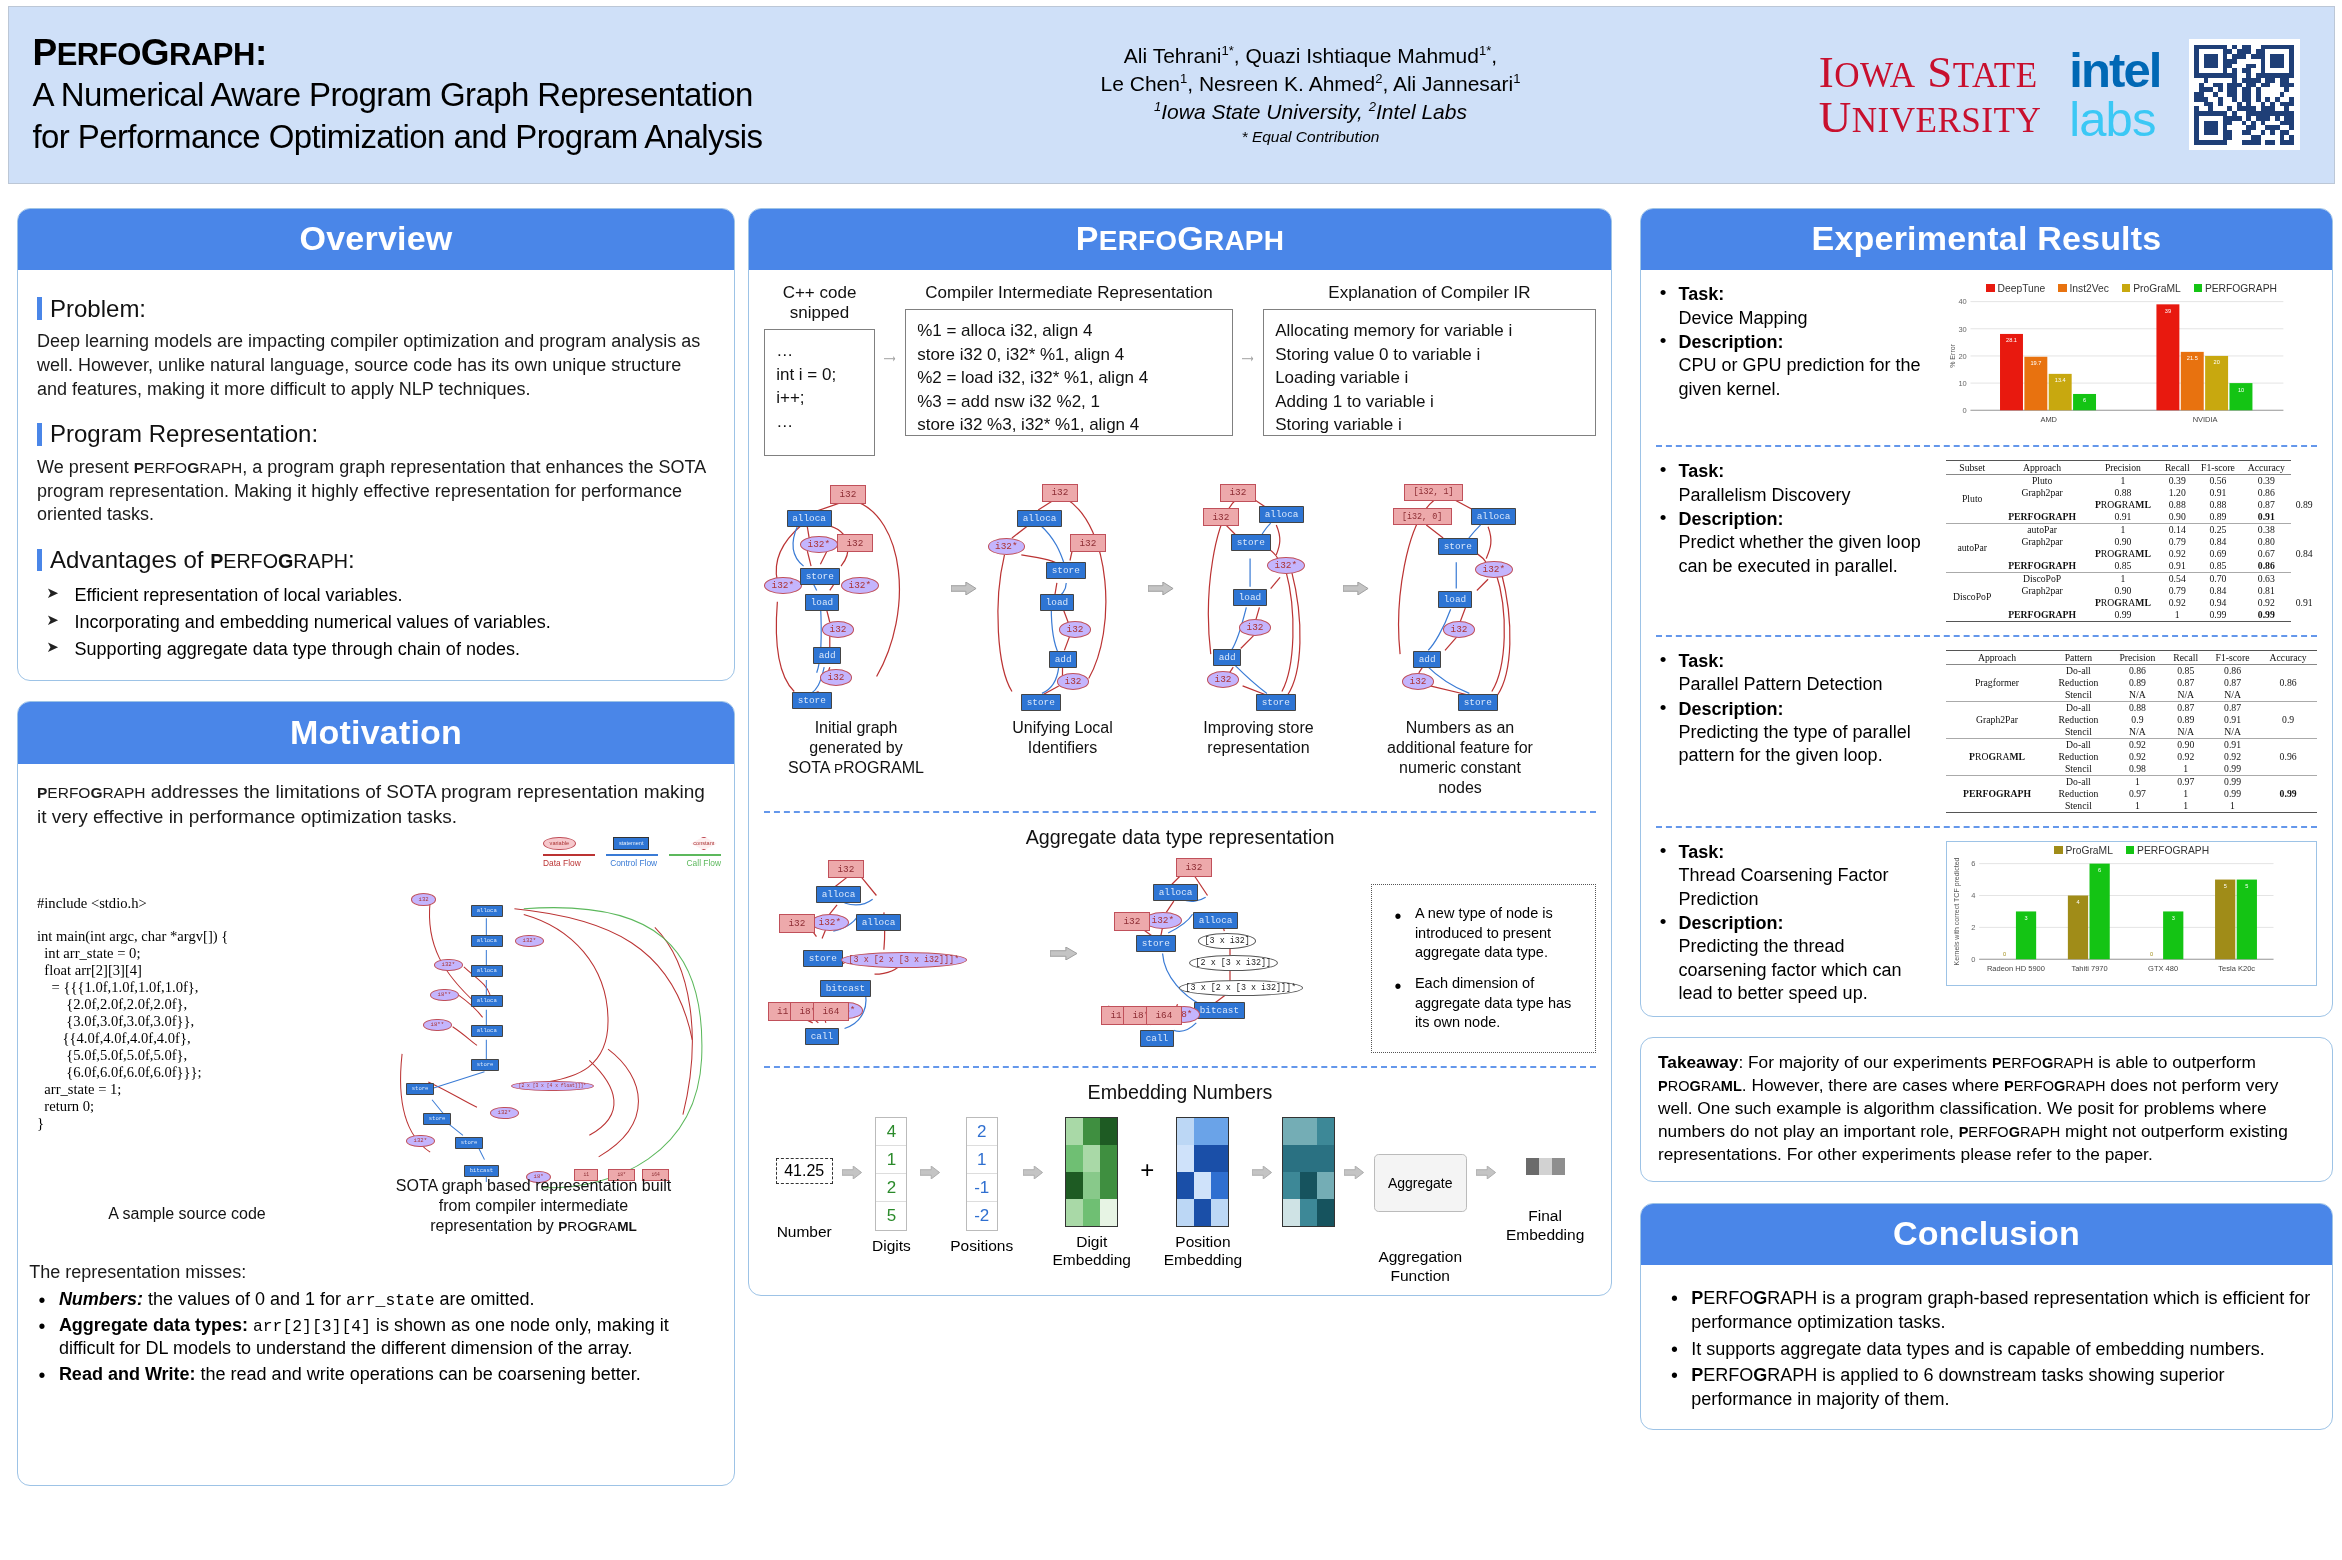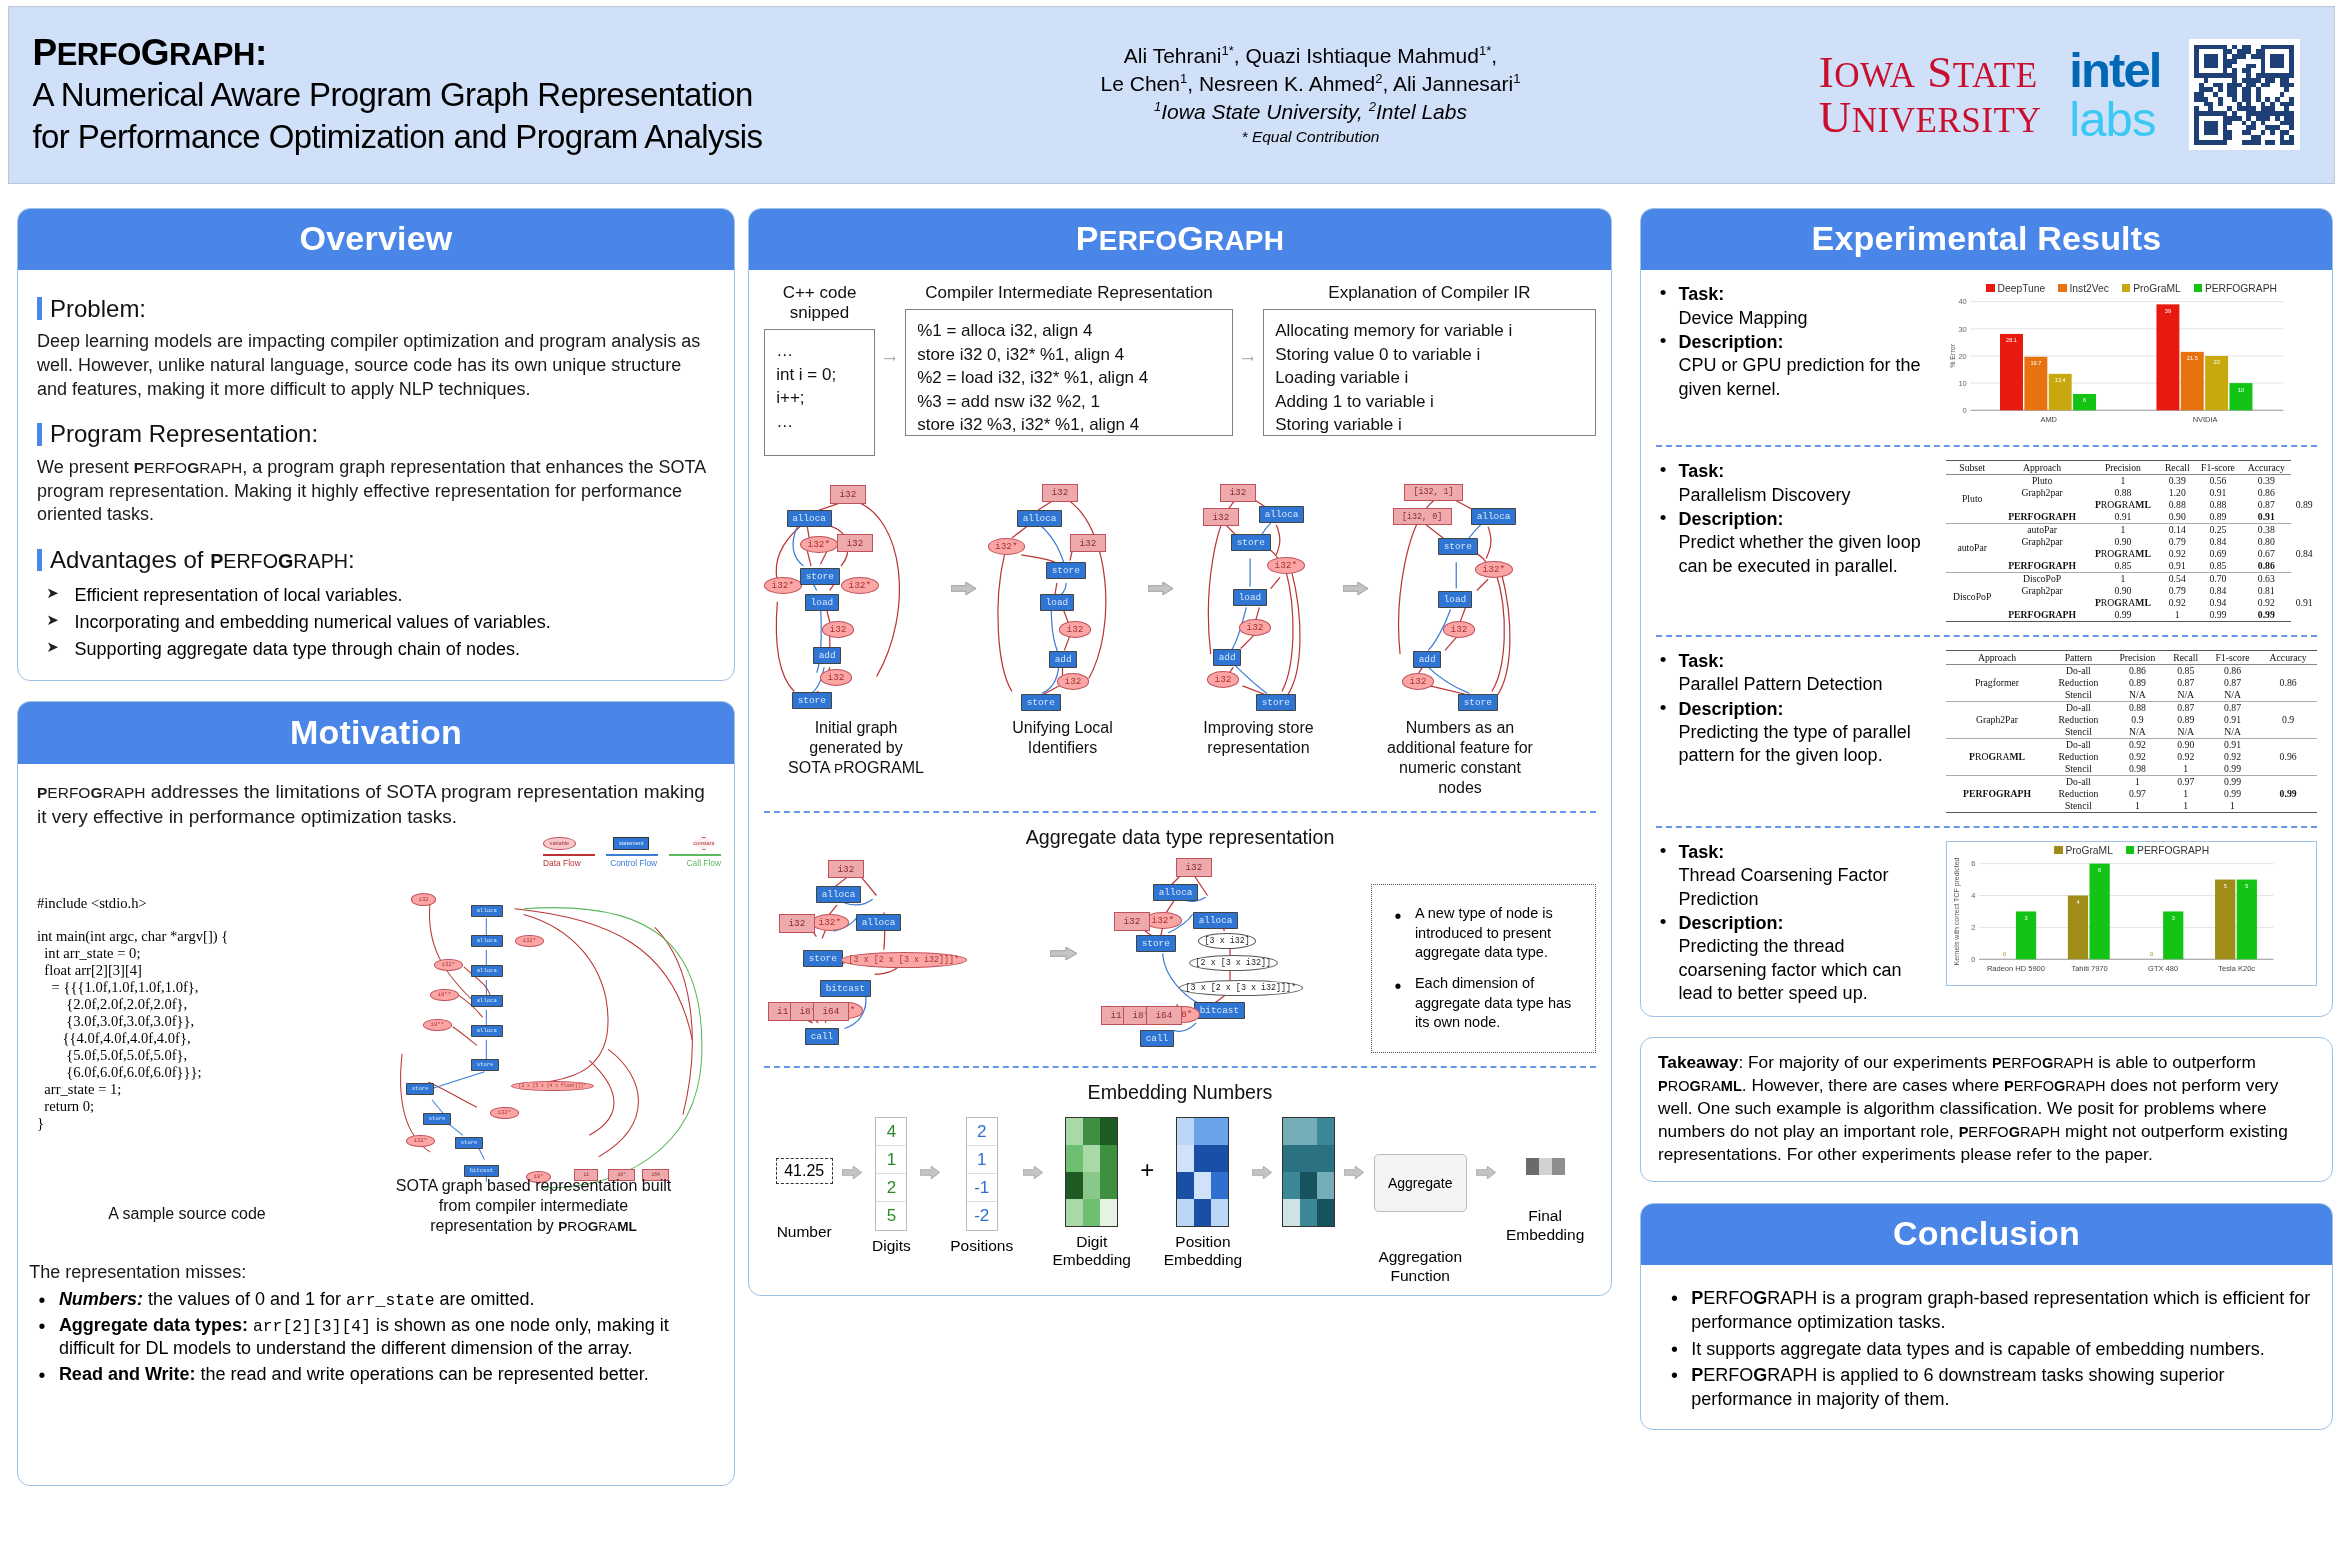--- a/index.html
+++ b/index.html
@@ -93,21 +93,21 @@
   .mono { font-family:"Liberation Mono", monospace; font-size:16.4px; }
   ul.dot { list-style:none; margin:3.7px 0 0 3.7px; }
   ul.dot li { font-size:18px; line-height:1.32; padding-left:26px; position:relative; margin-bottom:1.9px;}
   ul.dot li:before { content:"\2022"; position:absolute; left:5.6px; top:-0.9px; font-size:19.7px; }
 
   
   .graphfig { position:relative; }
   .gnode { position:absolute; font-family:"Liberation Mono", monospace; text-align:center; }
   .gstmt { background:#2e75d4; border:1.3px solid #444; color:#dbe8fb; font-size:9.4px;
            padding:1.9px 4.7px; border-radius:0.9px; }
-  .gvar  { background:#fca5a5; border:1.3px solid #c0505a; color:#a33; font-size:9.4px;
+  .gvar  { background:#c4b5fd; border:1.3px solid #c0505a; color:#a33; font-size:9.4px;
            padding:1.9px 6.6px; border-radius:50%; }
   .gconst{ background:#eda9ab; border:1.3px solid #c0505a; color:#8d2d34; font-size:9.4px;
            padding:2.8px 8.4px; }
 
   
   .irbox { border:0.9px solid #808080; background:#fff; padding:9.4px 11.2px;
            font-size:17px; line-height:1.38; color:#111; }
   .irlabel { font-size:17px; text-align:center; margin-bottom:5.6px; color:#111; }
   .dash-sep { border-top:2.8px dashed #4a86e8; margin:13px 0; opacity:.85;}
   .subhead { text-align:center; font-size:19.7px; margin:3.7px 0 7.5px; color:#111;}
@@ -763,21 +763,21 @@
         <div style="position:absolute; left:11.2px; top:497px; width:675px;">
           <div class="body-text">The representation misses:</div>
           <ul class="dot">
             <li>
               <i><b>Numbers:</b></i><span> the values of 0 and 1 for </span><span class="mono">arr_state</span><span> are omitted.</span>
             </li>
             <li>
               <b>Aggregate data types:</b><span> </span><span class="mono">arr[2][3][4]</span><span> is shown as one node only, making it difficult for DL models to understand the different dimension of the array.</span>
             </li>
             <li>
-              <b>Read and Write:</b><span>  the read and write operations can be represented better.</span>
+              <b>Read and Write:</b><span>  the read and write operations can be coarsening better.</span>
             </li>
           </ul>
         </div>
       </div>
     </div>
   </div>
 
   <div class="col col-mid">
     <div class="panel">
       <div class="panel-head sc-head">

